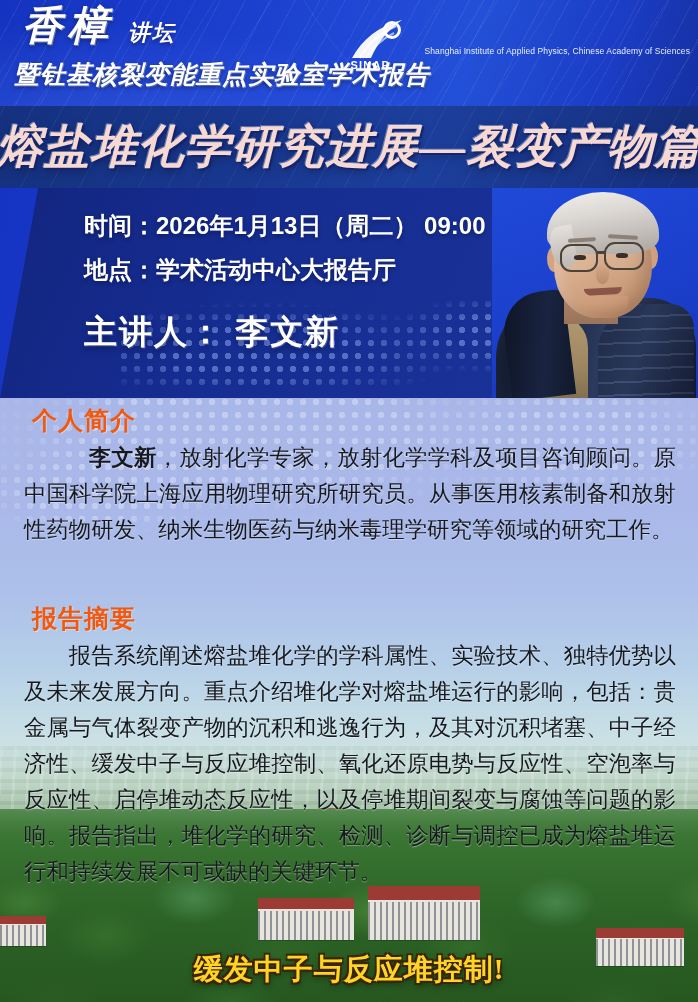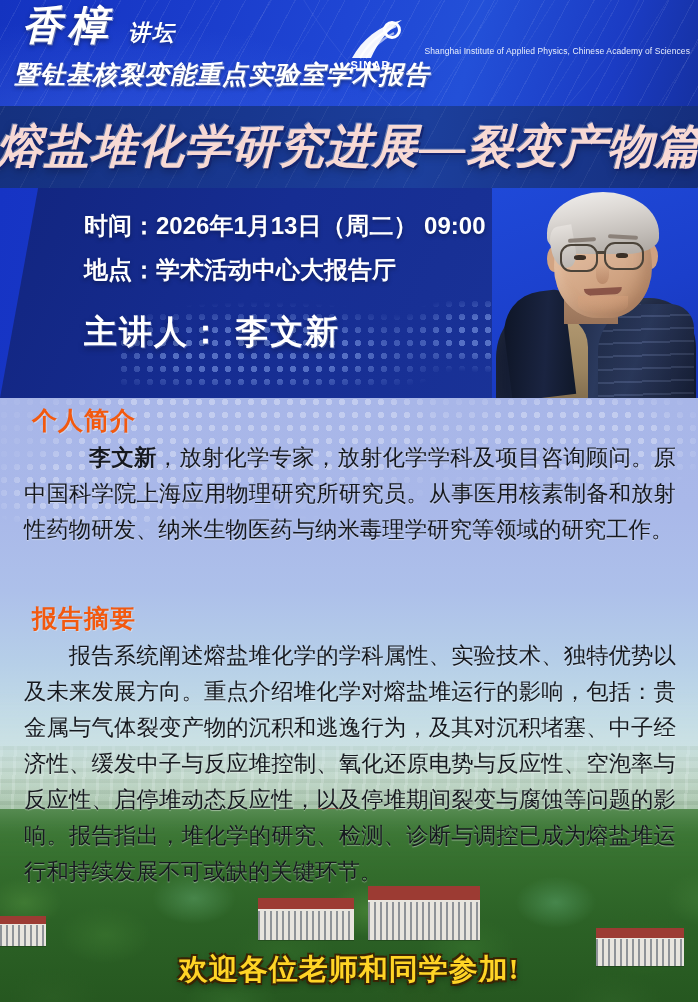--- a/index.html
+++ b/index.html
@@ -396,15 +396,15 @@
   <div class="sec" id="bio-sec">
     <div class="sec-head">个人简介</div>
     <p class="sec-body"><b>李文新</b><span>，放射化学专家，放射化学学科及项目咨询顾问。原中国科学院上海应用物理研究所研究员。从事医用核素制备和放射性药物研发、纳米生物医药与纳米毒理学研究等领域的研究工作。</span></p>
   </div>
 
   <div class="sec" id="abs-sec">
     <div class="sec-head">报告摘要</div>
     <p class="sec-body">报告系统阐述熔盐堆化学的学科属性、实验技术、独特优势以及未来发展方向。重点介绍堆化学对熔盐堆运行的影响，包括：贵金属与气体裂变产物的沉积和逃逸行为，及其对沉积堵塞、中子经济性、缓发中子与反应堆控制、氧化还原电势与反应性、空泡率与反应性、启停堆动态反应性，以及停堆期间裂变与腐蚀等问题的影响。报告指出，堆化学的研究、检测、诊断与调控已成为熔盐堆运行和持续发展不可或缺的关键环节。</p>
   </div>
 
-  <div class="welcome">欢迎各位老师和同学参加!</div>
+  <div class="welcome">缓发中子与反应堆控制!</div>
 
 </div>
 
 </body></html>

